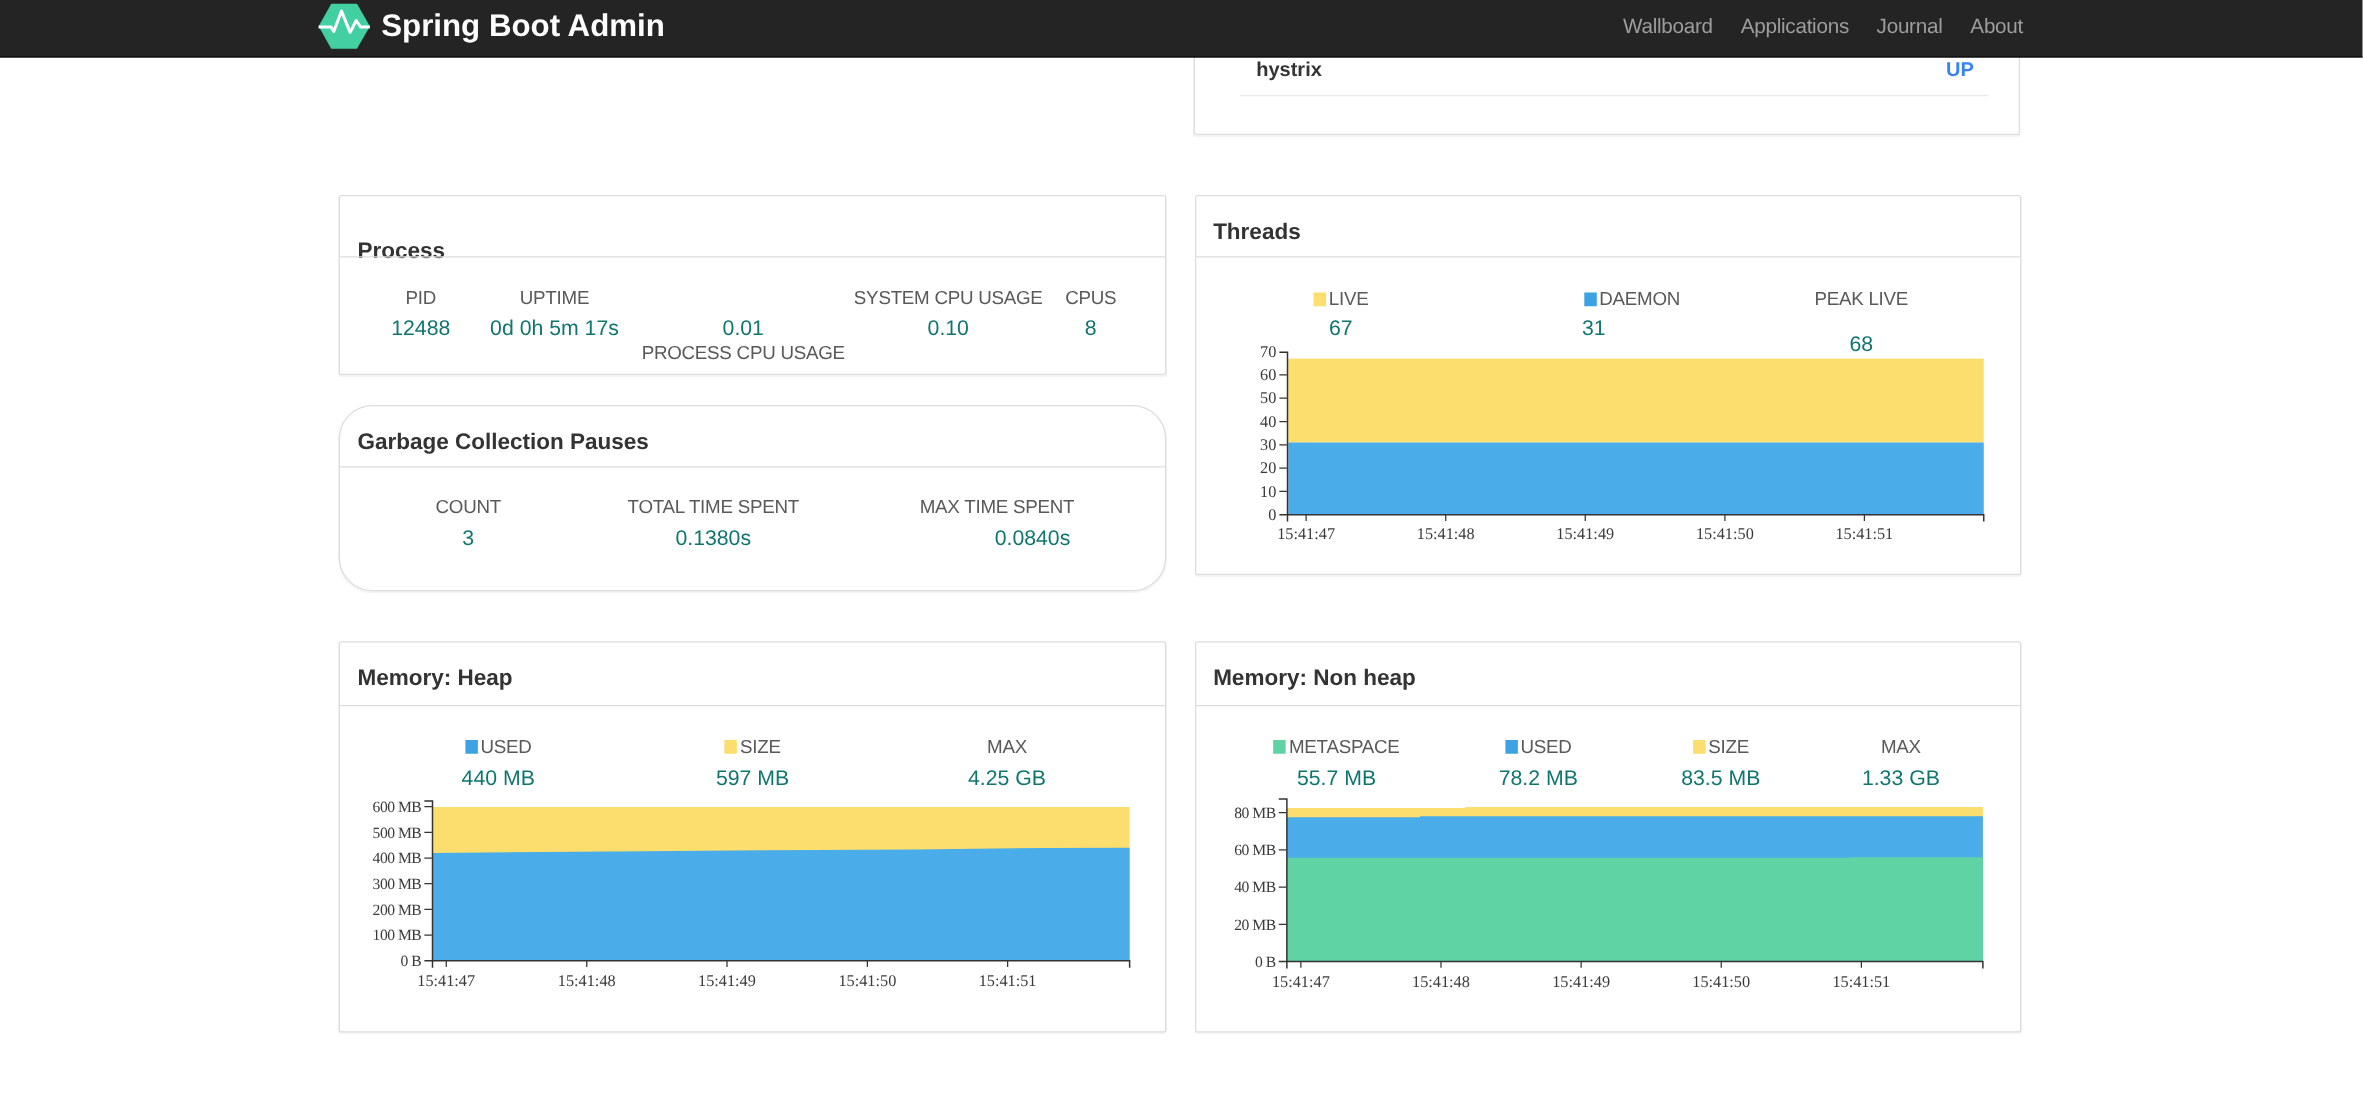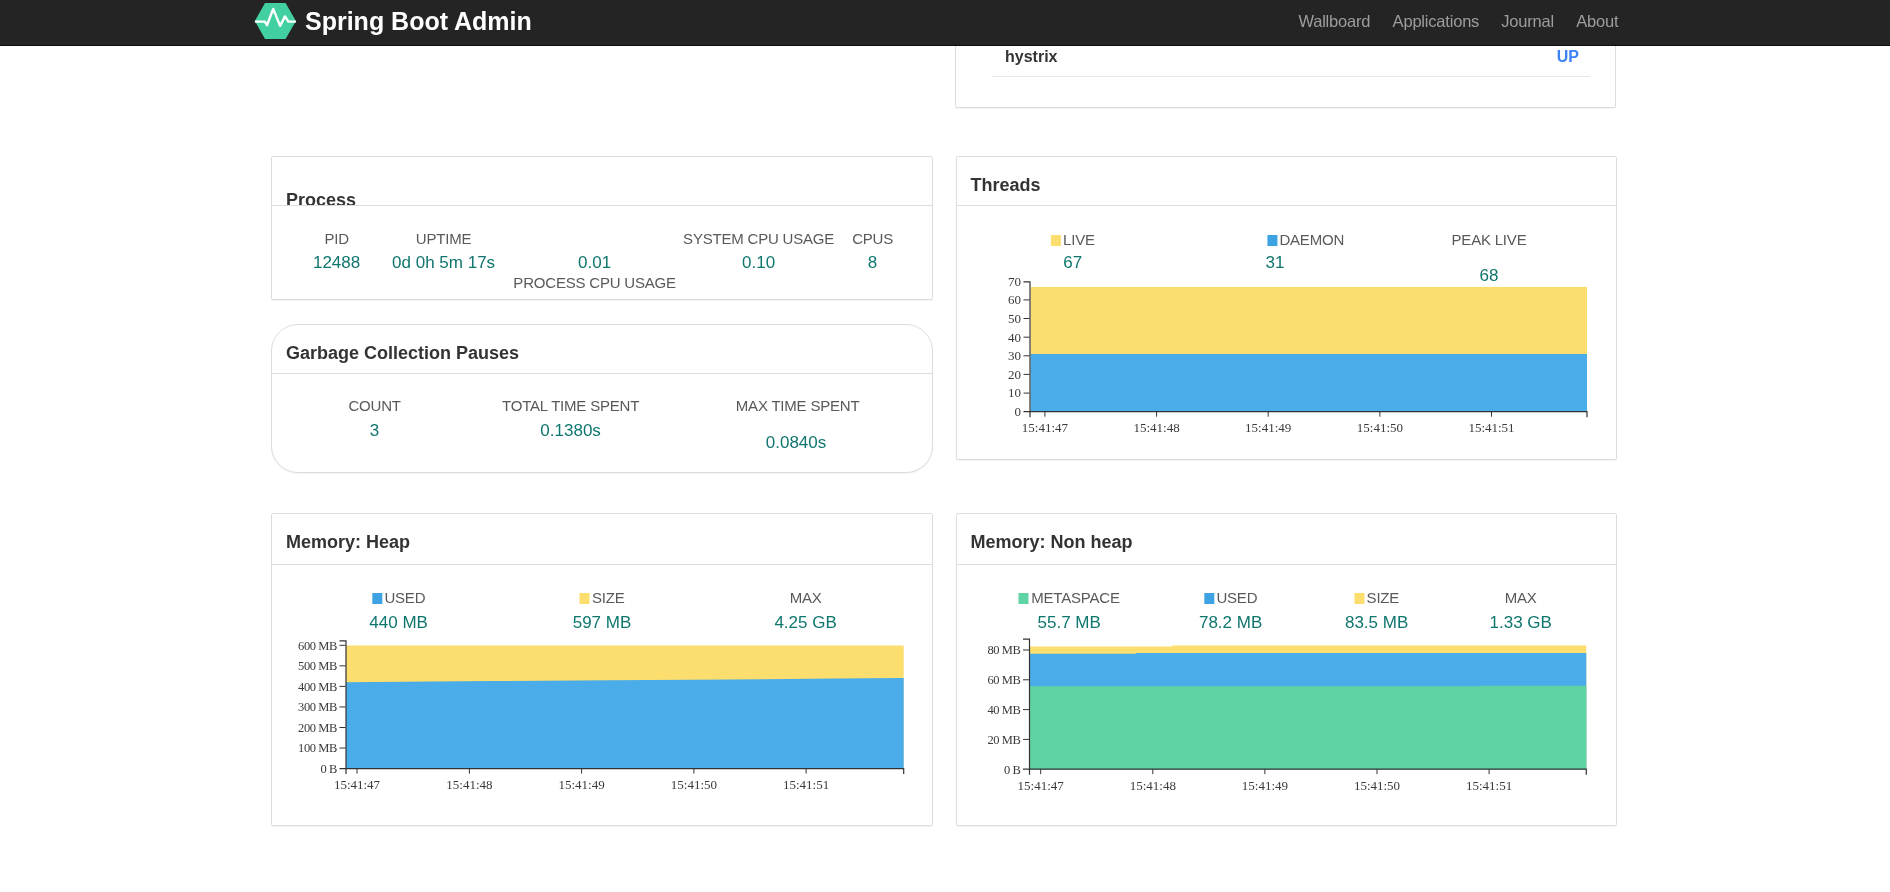--- a/index.html
+++ b/index.html
@@ -54,21 +54,21 @@
 </div>
 
 <div class="panel" style="left:271px;top:323.8px;width:660px;height:147px;border-radius:27px;">
   <div class="phead" style="top:19px;">Garbage Collection Pauses</div>
   <div class="psep" style="top:48px;"></div>
   <div class="lbl" style="left:102.6px;top:73.5px;">COUNT</div>
   <div class="lbl" style="left:298.6px;top:73.5px;">TOTAL TIME SPENT</div>
   <div class="lbl" style="left:525.6px;top:73.5px;">MAX TIME SPENT</div>
   <div class="val" style="left:102.6px;top:97.5px;">3</div>
   <div class="val" style="left:298.6px;top:97.5px;">0.1380s</div>
-  <div class="val" style="left:524px;top:97.5px;margin-top:12px;">0.0840s</div>
+  <div class="val" style="left:554px;top:97.5px;">0.0840s</div>
 </div>
 
 <div class="panel" style="left:955.5px;top:156px;width:659px;height:302px;">
   <div class="phead" style="top:19px;">Threads</div>
   <div class="psep" style="top:48px;"></div>
   <div class="lbl" style="left:116.2px;top:74.7px;"><i class="sw" style="background:#fbde6d;"></i>LIVE</div>
   <div class="lbl" style="left:337px;top:74.7px;padding-left:24px;"><i class="sw" style="background:#3da2e2;"></i>DAEMON</div>
   <div class="lbl" style="left:532.5px;top:74.7px;">PEAK LIVE</div>
   <div class="val" style="left:116.2px;top:97.2px;">67</div>
   <div class="val" style="left:318.5px;top:97.2px;">31</div>

